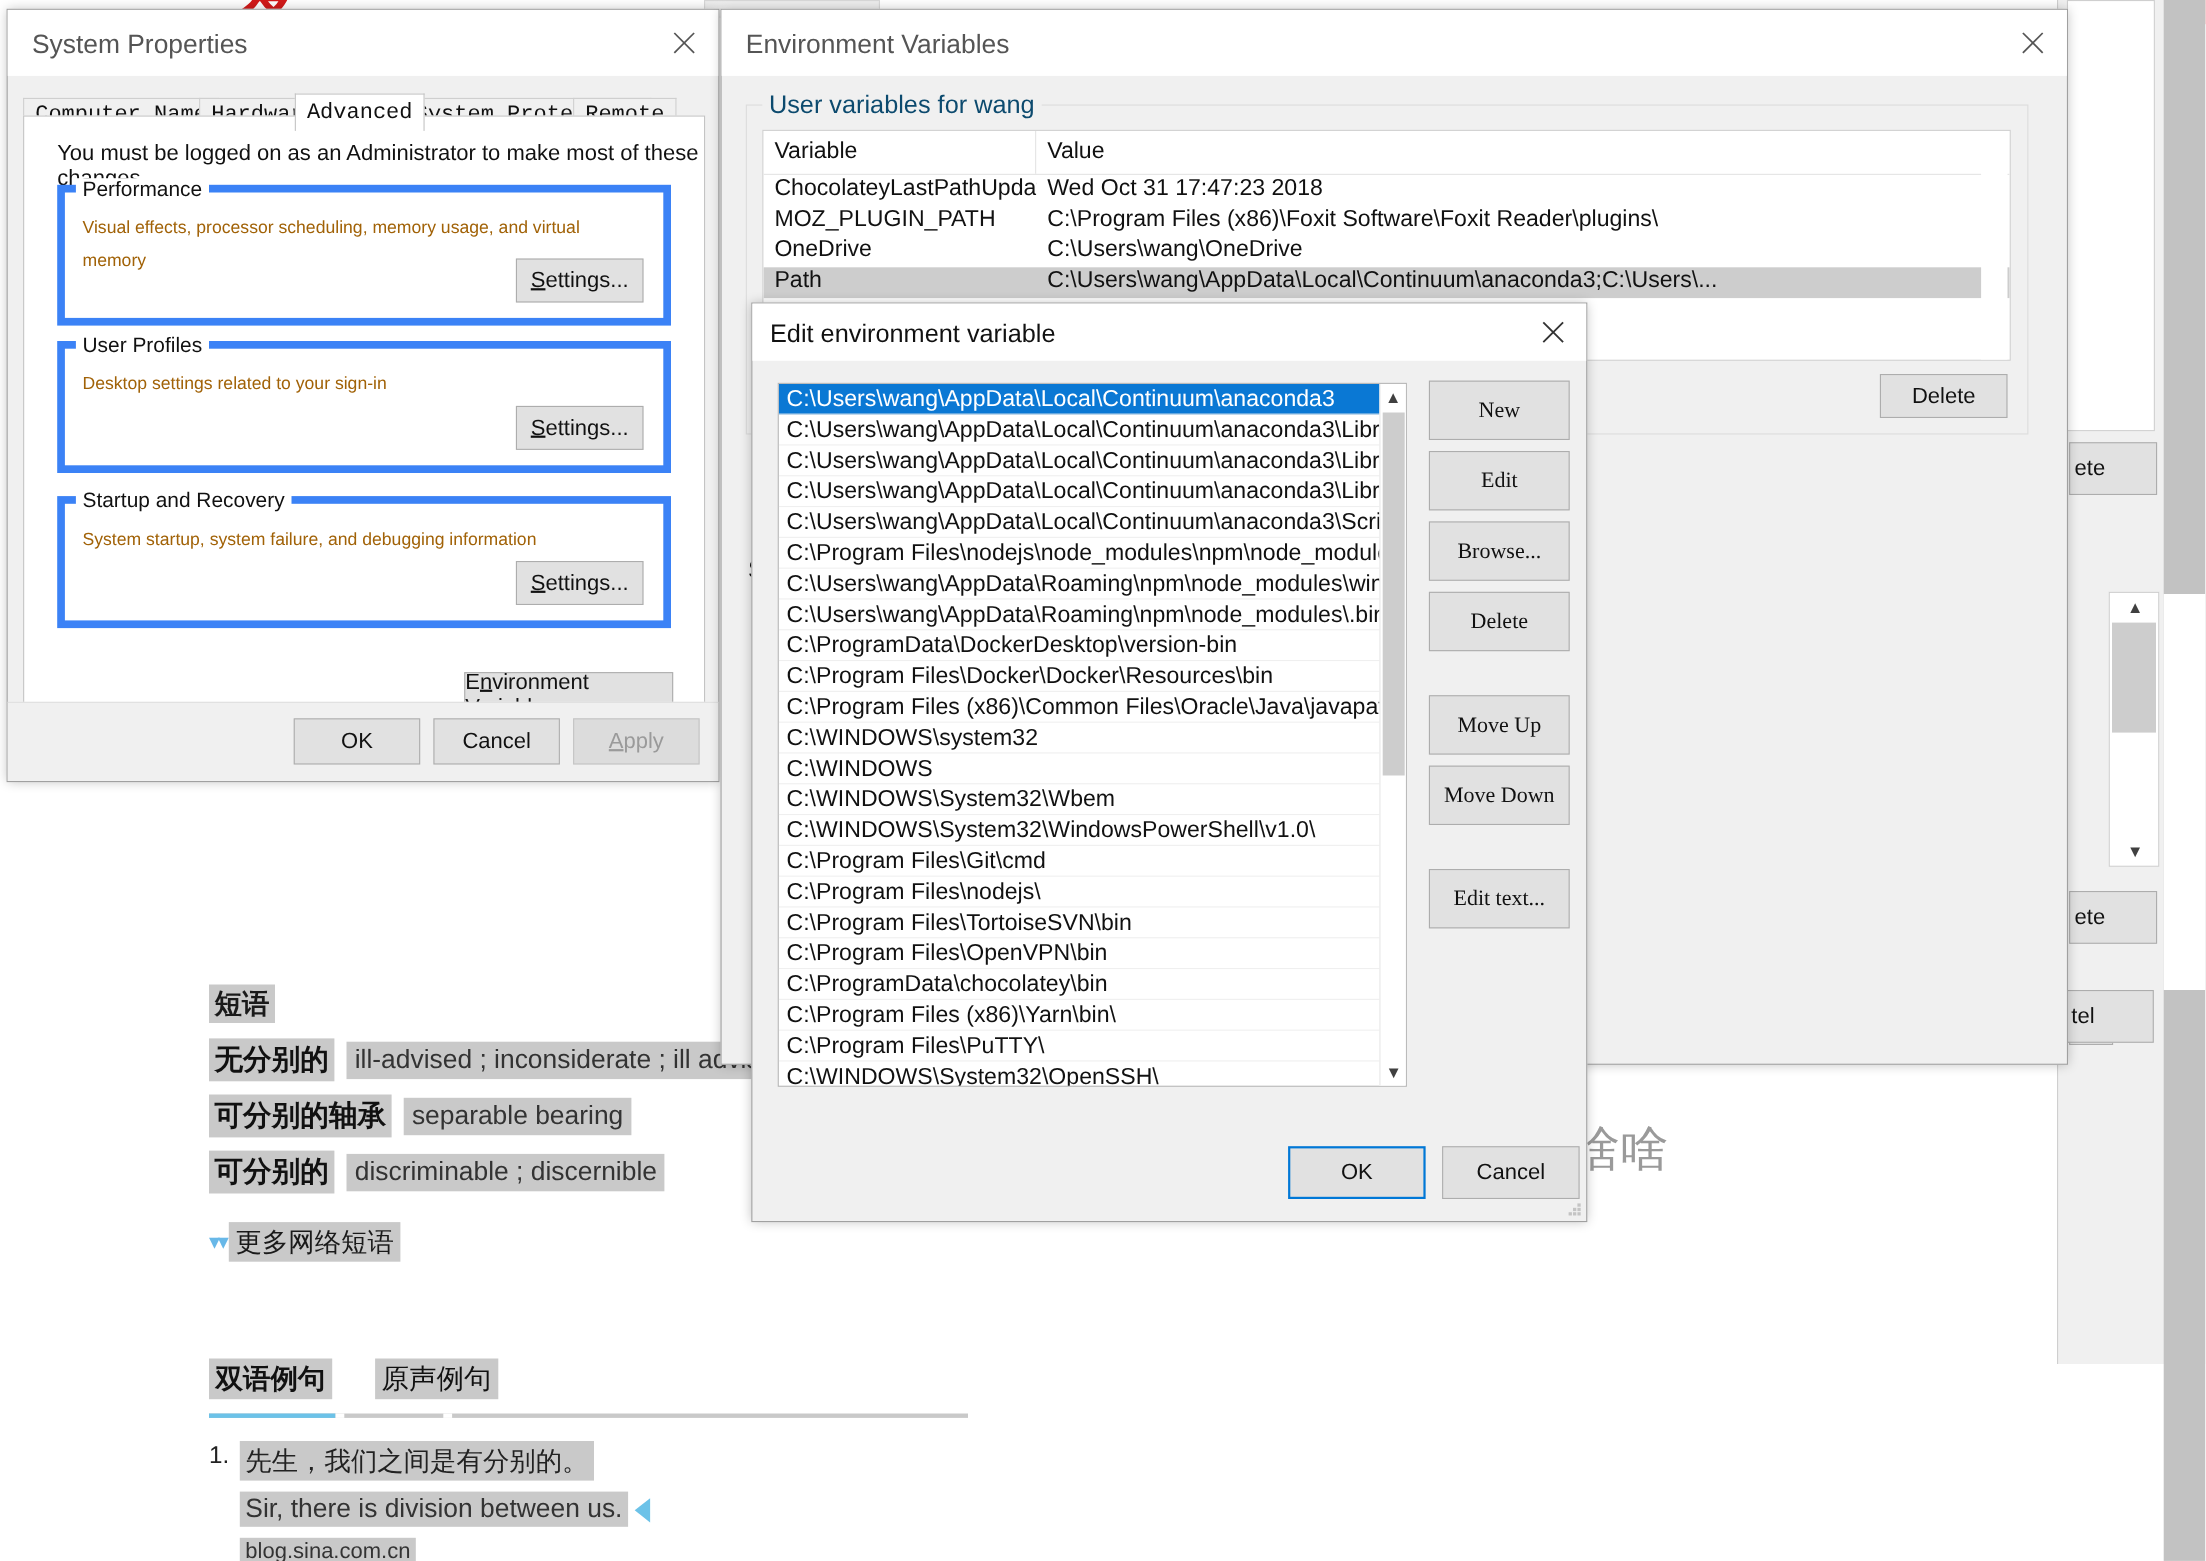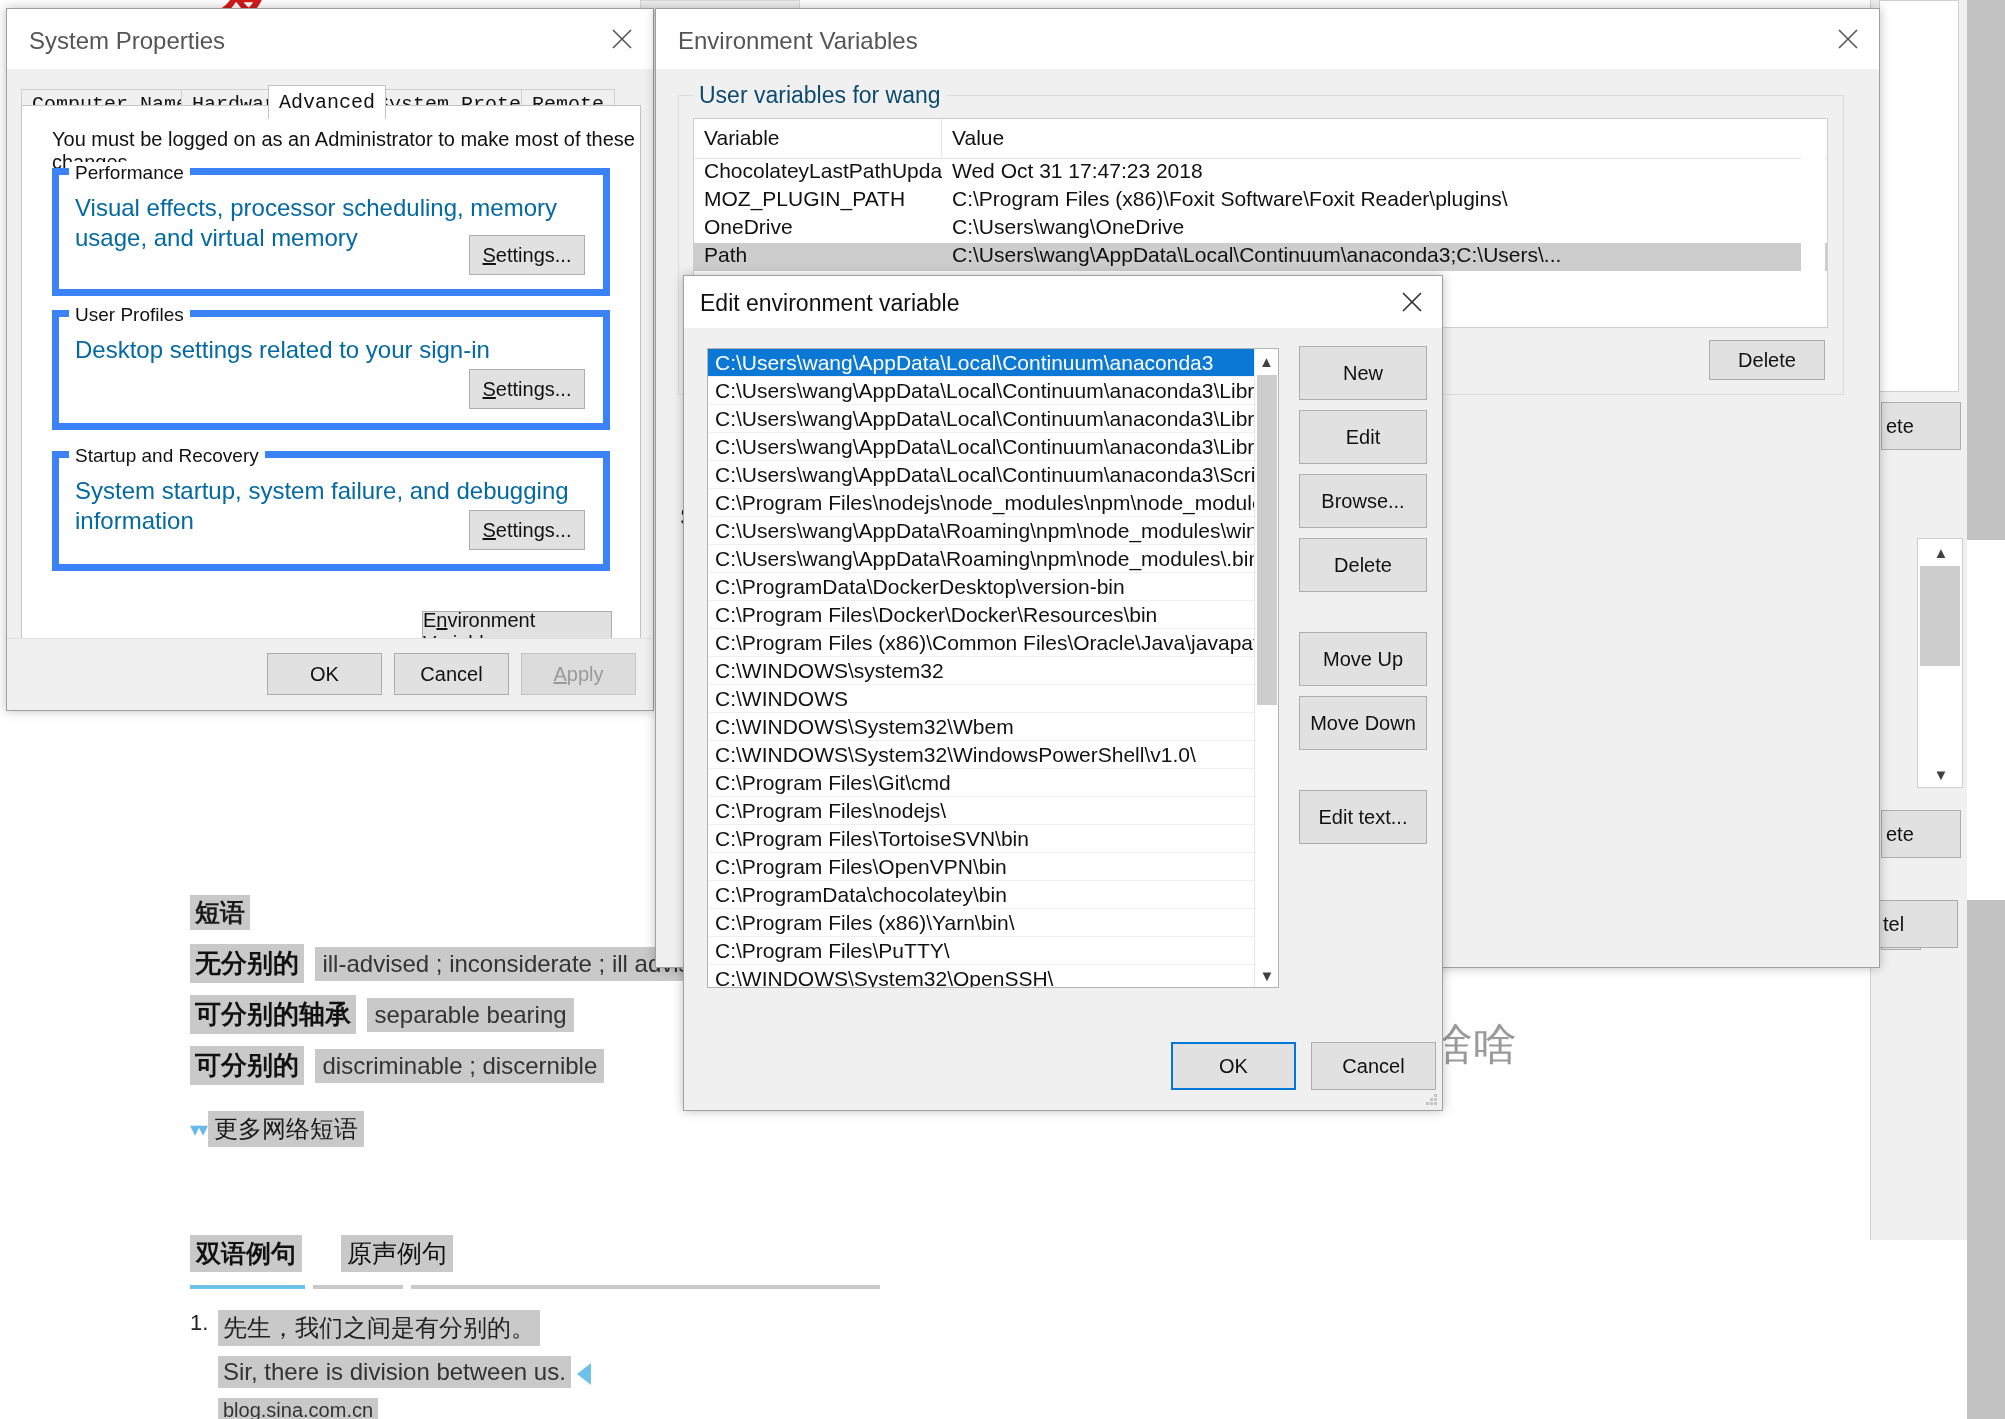--- a/index.html
+++ b/index.html
@@ -69,21 +69,21 @@
   .tabbtn { position:absolute; top:4px; height:30px; background:#f0f0f0;
       border:1px solid #cfcfcf; border-bottom:none; font-size:20px; color:#111;
       display:flex; align-items:center; padding:0 10px;font-family:Liberation Mono, monospace; }
   .tabbtn.sel { top:0; height:34px; background:#ffffff; border-color:#c4c4c4; z-index:3; }
   .tabpane { position:absolute; left:14px; top:96px; width:620px; height:560px;
       background:#ffffff; border:1px solid #c4c4c4; }
   .pane-note { position:absolute; left:30px; top:22px; font-size:20px; color:#111; }
   .grp { position:absolute; border:7px solid #3b82f6; }
   .grp-lbl { position:absolute; top:-13px; left:10px; background:#ffffff; padding:0 6px;
       font-size:19px; color:#111; }
-  .grp-txt { position:absolute; left:16px; top:18px; font-size:24px; color:#0369a1; line-height:30px; width:92%;}
+  .grp-txt { position:absolute; left:16px; top:18px; font-size:16px; color:#a16207; line-height:30px; width:92%;}
   .winbtn { background:#e1e1e1; border:1px solid #adadad; font-size:20px; color:#111;
       display:flex; align-items:center; justify-content:center; }
   .winbtn.disabled { color:#9a9a9a; background:#dcdcdc; border-color:#c4c4c4; }
   .winbtn.default { border:2px solid #0078d7; }
   u.acc { text-decoration: underline; }
   .footbar { position:absolute; left:0; bottom:0; width:100%; height:72px; background:#f0f0f0;
       border-top:1px solid #dfdfdf; }
 
   
   #envwin { left:655px; top:8px; width:1225px; height:960px; }
@@ -110,21 +110,21 @@
   .ed-row { height:28px; line-height:28px; font-size:21px; color:#111;
       padding-left:7px; white-space:nowrap; overflow:hidden;
       border-bottom:1px solid #efefef; }
   .ed-row.sel { background:#0a78d4; color:#ffffff; }
   .ed-sb { position:absolute; right:0; top:0; width:24px; height:100%; background:#ffffff;
       border-left:1px solid #e7e7e7;}
   .ed-sb-up, .ed-sb-dn { height:24px; display:flex; align-items:center; justify-content:center;
       color:#404040; font-size:15px; }
   .ed-sb-thumb { position:absolute; left:2px; top:26px; width:20px; height:330px; background:#cdcdcd;}
   .ed-btns { position:absolute; left:615px; top:70px; width:128px; }
-  .ed-btn { width:128px; height:54px; margin-bottom:10px; }
+  .ed-btn { width:128px; height:54px; margin-bottom:10px;font-family:Liberation Serif, serif; }
   .ed-ok { position:absolute; left:487px; bottom:20px; width:125px; height:48px; }
   .ed-cancel { position:absolute; left:627px; bottom:20px; width:125px; height:48px; }
   .grip { position:absolute; right:4px; bottom:4px; width:12px; height:12px; opacity:.5;}
   .grip i { position:absolute; width:3px; height:3px; background:#9a9a9a;}
 
   
   .clip-win { position:absolute; left:1870px; top:0px; width:135px; height:1240px;
       background:#f0f0f0; border-left:1px solid #cfcfcf; }
   .clip-panel { position:absolute; left:0; top:0; width:80px; background:#ffffff; border:1px solid #cfcfcf;}
   .clip-btn { position:absolute; background:#e1e1e1; border:1px solid #adadad; font-size:20px;

